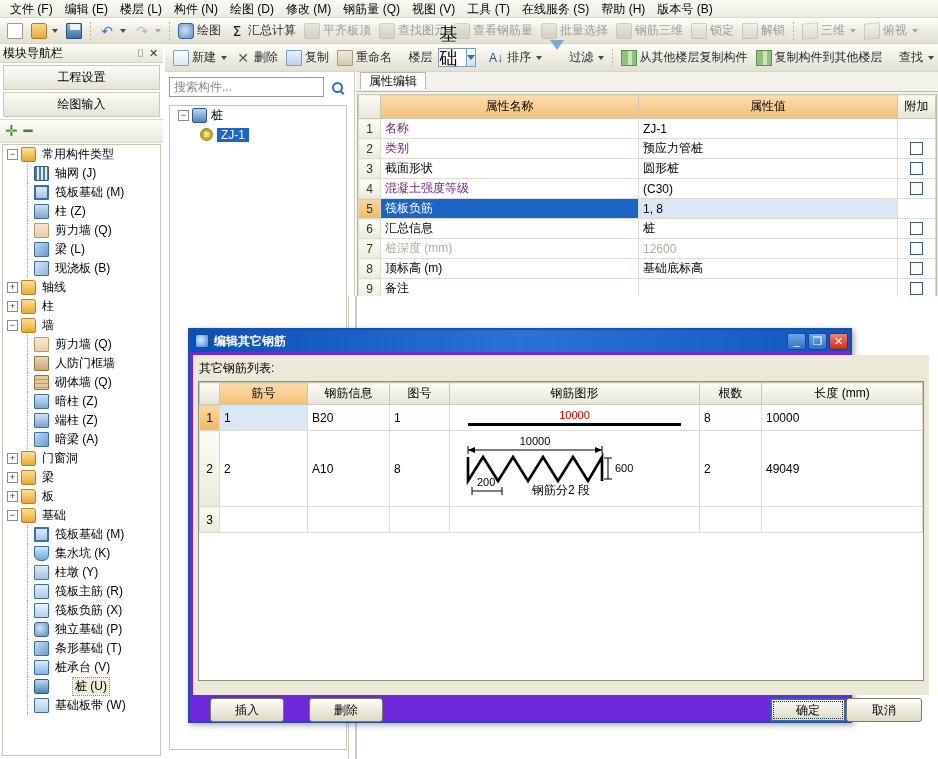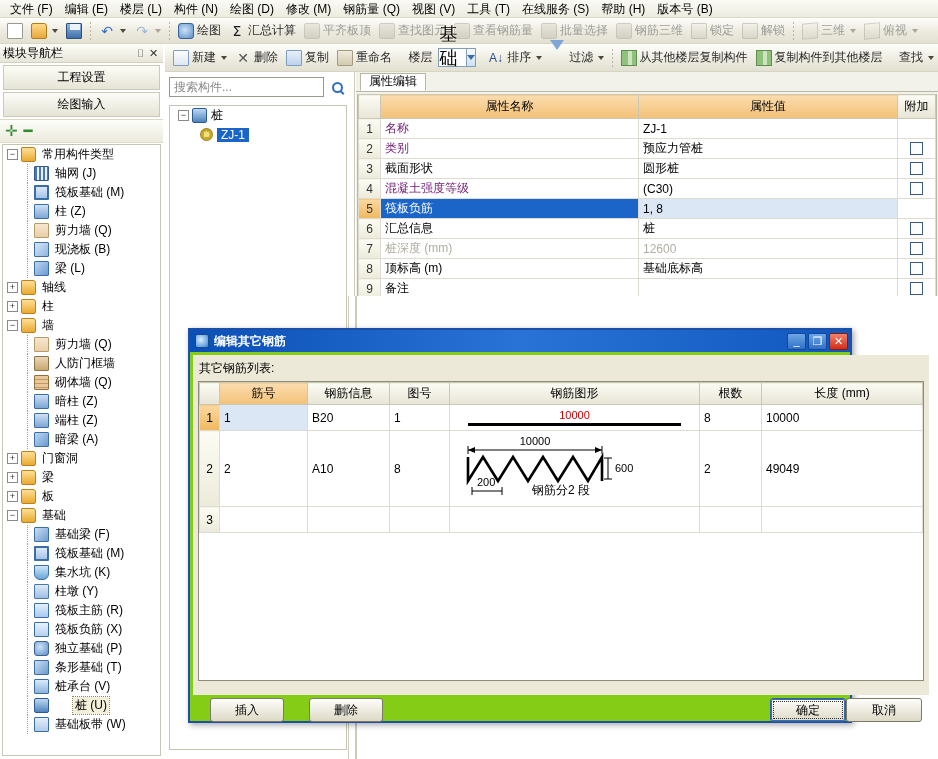--- a/index.html
+++ b/index.html
@@ -136,21 +136,21 @@
   .magnifier::after{content:"";position:absolute;width:2px;height:5px;background:#2f6fc0;right:-2px;bottom:-4px;transform:rotate(-45deg);}
   .ctlist { position:absolute; left:4px; top:33px; width:178px; height:645px; border:1px solid #c7c5b4; background:#fff;}
   .ct-node { display:flex; align-items:center; height:19px; font-size:12px; padding-left:4px; }
   .gear { width:13px;height:13px;flex:0 0 13px;margin-right:4px;
      background:radial-gradient(circle at 50% 50%, #f2e07a 0 3px, #c9a92c 3px 6px, transparent 6px);
      border-radius:50%; box-shadow:0 0 0 1px #9c8420 inset;}
   .ct-sel { background:#1b64c8; color:#fff; padding:0 4px; }
 
   
   .proppanel { position:absolute; left:356px; top:72px; width:582px; height:687px; background:#f3f2ea; }
-  .tabstrip { height:20px; padding-left:4px; display:flex; align-items:center;
+  .tabstrip { height:20px; padding-left:4px; display:flex; align-items:flex-start;
      border-bottom:1px solid #b9b7a6; background:#f3f2ea;}
   .tab-active { height:18px; background:#ffffff; border:1px solid #b9b7a6; border-bottom:1px solid #fff;
      padding:0 8px; font-size:12px; display:flex; align-items:center; }
   .grid { position:absolute; left:1px; top:22px; width:580px; height:270px; background:#fff;
      border:1px solid #b9b7a6; border-top:none;}
   table.pg { border-collapse:collapse; width:100%; table-layout:fixed; font-size:12px; }
   table.pg th { height:24px; font-weight:normal; border:1px solid #c9c7b5; }
   table.pg td { height:20px; border:1px solid #dedcd0; padding:0 4px; vertical-align:middle; }
   .th-rownum { width:22px; background:linear-gradient(#fdfcf4,#e7e5d6); }
   .th-name { background:linear-gradient(#fbdcae,#f3c177); }
@@ -161,21 +161,21 @@
   .name-grey { color:#b0aea0; }
   .val-grey { color:#b0aea0; }
   tr.selrow .cell-rownum { background:linear-gradient(#fbd89f,#f0b95f); }
   tr.selrow td.nm { background:#1b64c8; color:#fff; }
   tr.selrow td.vl { background:#dce7f5; }
   .chk { width:13px;height:13px;border:1px solid #3a5a86;background:#fff;margin:0 auto;}
   .cell-add { text-align:center; }
 
   
   .dialog { position:absolute; left:188px; top:328px; width:664px; height:395px;
-     border:2px solid #1b4fa8; background:#84cc16; box-shadow:2px 2px 6px rgba(0,0,0,.35); }
+     border:2px solid #1b4fa8; background:#6d28d9; box-shadow:2px 2px 6px rgba(0,0,0,.35); }
   .dlg-title { height:22px; background:linear-gradient(90deg,#0a4fb5,#2a73d6 50%,#0f57bd);
      display:flex; align-items:center; padding:0 2px 0 5px; }
   .dlg-icon { width:14px;height:14px;margin-right:5px;
      background:radial-gradient(circle at 40% 40%,#d7ecff,#3b84d0); border:1px solid #154a8c; border-radius:2px;}
   .dlg-title .t { color:#fff; font-size:12px; font-weight:bold; flex:1; }
   .wbtn { width:19px;height:17px;margin-left:2px;border:1px solid #14469c; border-radius:2px;
      display:flex;align-items:center;justify-content:center; font-size:11px; color:#fff;
      background:linear-gradient(#6fa7e6,#2f6fc6);}
   .wbtn.close { background:linear-gradient(#f2806a,#d22d18); border-color:#8c1b0c; font-weight:bold;}
   .dlg-body { position:absolute; left:3px; top:25px; width:736px; height:340px; background:#ece9d8; }
@@ -386,27 +386,27 @@
           <span class="ticon i-col"></span>
           <span class="tlabel">柱 (Z)</span>
         </div>
         <div class="tnode" style="padding-left: 18px;">
           <span class="tdots"></span>
           <span class="ticon i-shear"></span>
           <span class="tlabel">剪力墙 (Q)</span>
         </div>
         <div class="tnode" style="padding-left: 18px;">
           <span class="tdots"></span>
+          <span class="ticon i-beam"></span>
+          <span class="tlabel">梁 (L)</span>
+        </div>
+        <div class="tnode" style="padding-left: 18px;">
+          <span class="tdots"></span>
           <span class="ticon i-slab"></span>
           <span class="tlabel">现浇板 (B)</span>
-        </div>
-        <div class="tnode" style="padding-left: 18px;">
-          <span class="tdots"></span>
-          <span class="ticon i-beam"></span>
-          <span class="tlabel">梁 (L)</span>
         </div>
         <div class="tnode" style="padding-left: 4px;">
           <span class="expander">+</span>
           <span class="ticon fold"></span>
           <span class="tlabel">轴线</span>
         </div>
         <div class="tnode" style="padding-left: 4px;">
           <span class="expander">+</span>
           <span class="ticon fold"></span>
           <span class="tlabel">柱</span>
@@ -458,25 +458,20 @@
         </div>
         <div class="tnode" style="padding-left: 4px;">
           <span class="expander">+</span>
           <span class="ticon fold"></span>
           <span class="tlabel">板</span>
         </div>
         <div class="tnode" style="padding-left: 4px;">
           <span class="expander">−</span>
           <span class="ticon fold"></span>
           <span class="tlabel">基础</span>
-        </div>
-        <div class="tnode" style="padding-left: 18px;">
-          <span class="tdots"></span>
-          <span class="ticon i-strip"></span>
-          <span class="tlabel">基础梁 (F)</span>
         </div>
         <div class="tnode" style="padding-left: 18px;">
           <span class="tdots"></span>
           <span class="ticon i-raft"></span>
           <span class="tlabel">筏板基础 (M)</span>
         </div>
         <div class="tnode" style="padding-left: 18px;">
           <span class="tdots"></span>
           <span class="ticon i-pit"></span>
           <span class="tlabel">集水坑 (K)</span>

